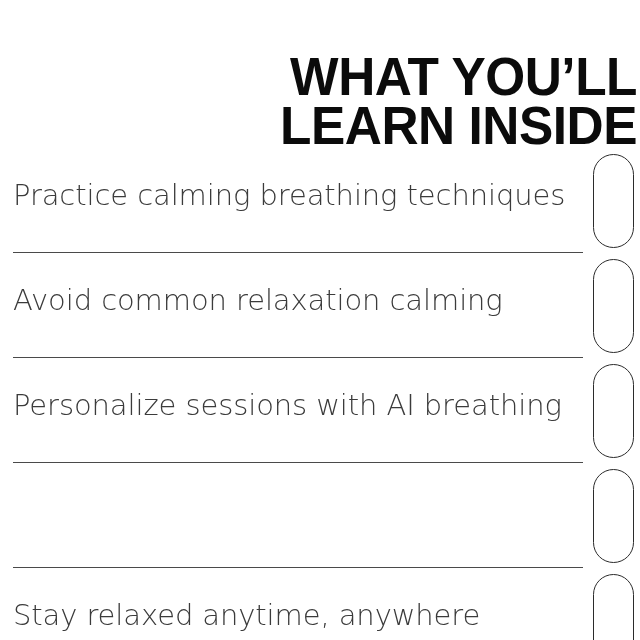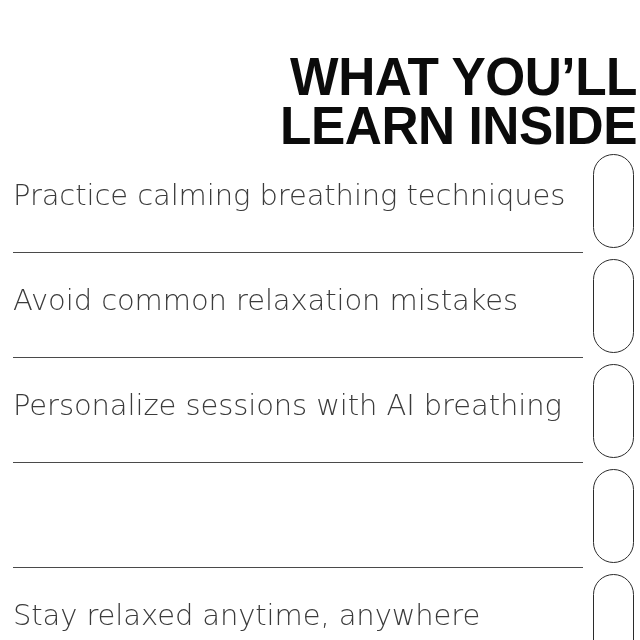--- a/index.html
+++ b/index.html
@@ -129,21 +129,21 @@
   </div>
 
   <div id="list">
 
     <div class="row">
       <div class="row-label">Practice calming breathing techniques</div>
       <div class="row-divider"></div>
     </div>
 
     <div class="row">
-      <div class="row-label">Avoid common relaxation mistakes</div>
+      <div class="row-label">Avoid common relaxation calming</div>
       <div class="row-divider"></div>
     </div>
 
     <div class="row">
       <div class="row-label">Personalize sessions with AI breathing</div>
       <div class="row-divider"></div>
     </div>
 
     <div class="row">
       <div class="row-divider"></div>

